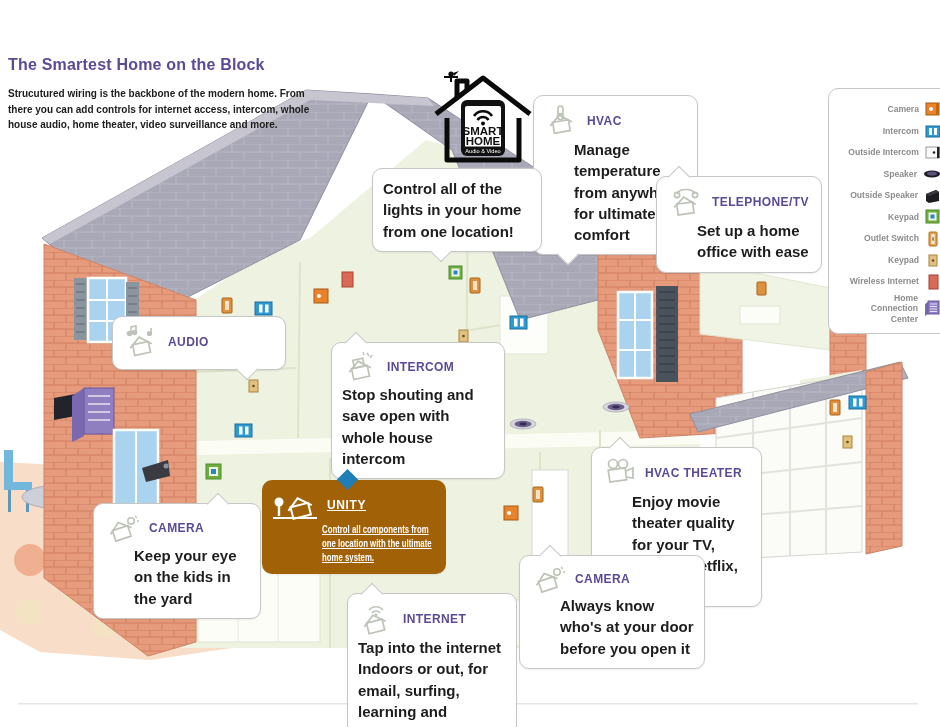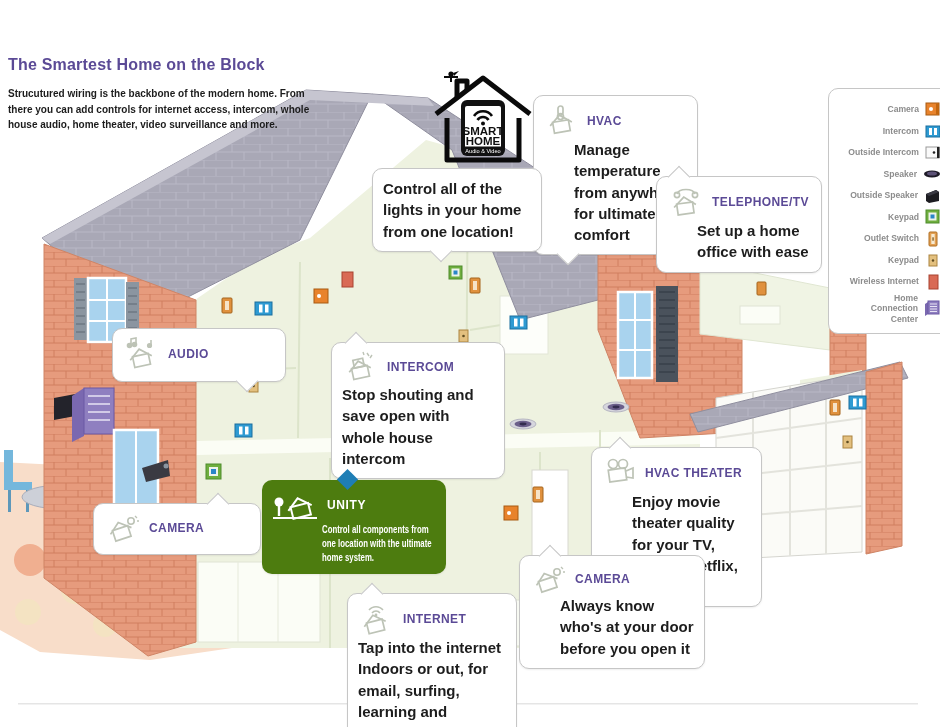--- a/index.html
+++ b/index.html
@@ -22,29 +22,29 @@
   .btext{margin:1px 0 0 0;font-size:15px;line-height:1.42;color:#1d1d1d;font-weight:bold;}
   .ind .btext{margin-left:30px;}
   .tail{position:absolute;width:15px;height:15px;background:#fff;border:1px solid #c6c6c6;
         transform:rotate(45deg);z-index:-1;}
   .t-down{border-top:none;border-left:none;}
   .t-up{border-bottom:none;border-right:none;}
 
   #b-hvac{left:533px;top:95px;width:143px;}
   #b-lighting{left:372px;top:168px;width:148px;}
   #b-phone{left:656px;top:176px;width:144px;}
-  #b-audio{left:112px;top:328px;width:152px;}
+  #b-audio{left:112px;top:316px;width:152px;}
   #b-intercom{left:331px;top:342px;width:152px;}
   #b-cam1{left:93px;top:503px;width:146px;}
   #b-theater{left:591px;top:447px;width:149px;}
   #b-cam2{left:519px;top:555px;width:164px;}
   #b-internet{left:347px;top:593px;width:148px;}
 
   
-  #b-unity{left:262px;top:480px;width:164px;background:#4d7c0f;border:none;color:#fff;}
+  #b-unity{left:262px;top:480px;width:164px;background:#a16207;border:none;color:#fff;text-decoration:underline;}
   #b-unity .btitle{color:#fff;letter-spacing:.6px;}
   #b-unity .btext{color:#fff;width:142px;font-size:10px;line-height:1.4;margin-left:50px;
                   transform:scaleX(.78);transform-origin:left top;white-space:nowrap0;}
   #b-unity .tail{background:#1e7eb5;border:none;}
 
   
   .legend{position:absolute;left:828px;top:88px;width:104px;background:#fff;
           border:1px solid #c6c6c6;border-radius:10px;padding:10px 8px 8px 8px;z-index:6;}
   .lrow{display:flex;justify-content:flex-end;align-items:center;gap:6px;min-height:21.5px;}
   .llabel{font-size:8.6px;font-weight:bold;color:#8c8c8c;text-align:right;line-height:1.25;}
@@ -417,20 +417,21 @@
     <svg class="bicon" width="36" height="32" viewBox="0 0 36 32">
       <g stroke="#bdc3b6" stroke-width="1.7" fill="none" transform="rotate(-18 17 19)">
         <polyline points="6,19 17,10 28,19"></polyline>
             <rect x="9" y="16" width="16" height="11"></rect>
       </g>
       <circle cx="27" cy="9" r="3.2" stroke="#bdc3b6" stroke-width="1.6" fill="none"></circle>
       <path d="M31,4 L33,6 M33,9 H35" stroke="#bdc3b6" stroke-width="1.3"></path>
     </svg>
     <span class="btitle">CAMERA</span>
   </div>
+  <p class="btext">Keep your eye on the kids in the yard</p>
 </div>
 
 <div class="bubble ind" id="b-theater">
   <div class="tail t-up" style="left:20px;top:-8px;"></div>
   <div class="bhead">
     <svg class="bicon" width="34" height="34" viewBox="0 0 34 34">
       <g stroke="#bdc3b6" stroke-width="1.7" fill="none">
         <circle cx="11" cy="8" r="4.5"></circle>
             <circle cx="21" cy="8" r="4.5"></circle>
         <rect x="7" y="13" width="17" height="12" transform="rotate(-8 15 19)"></rect>

